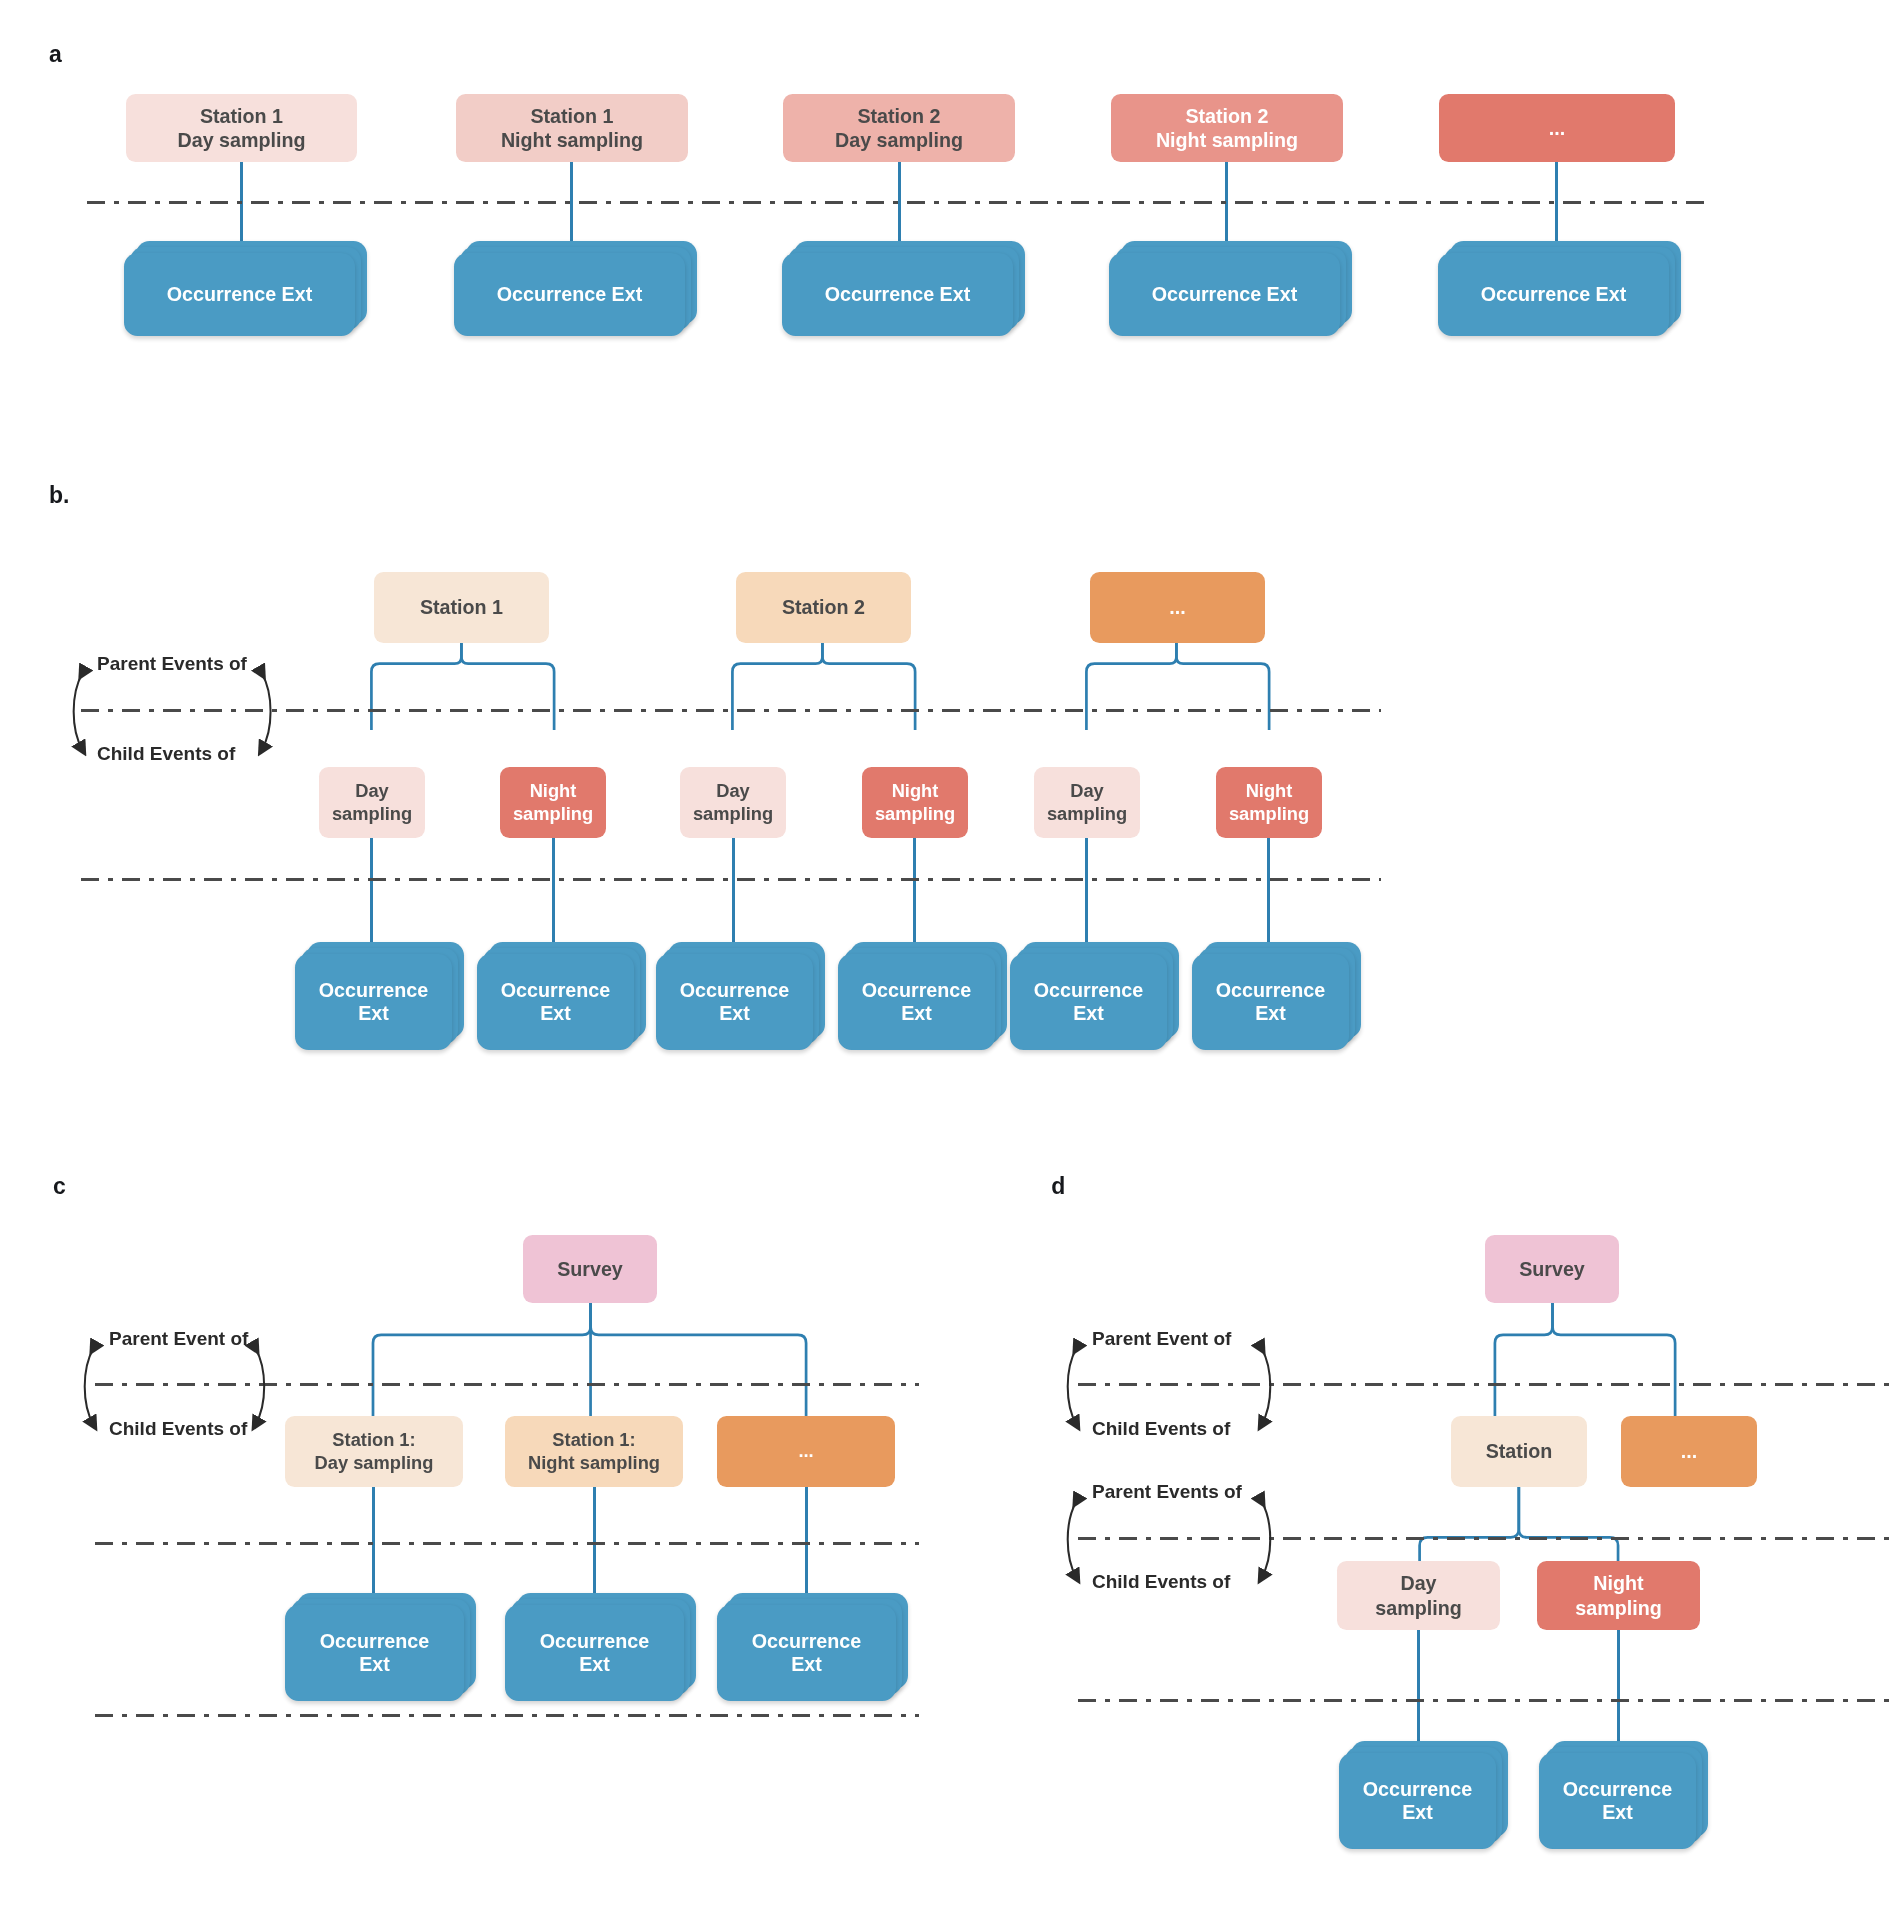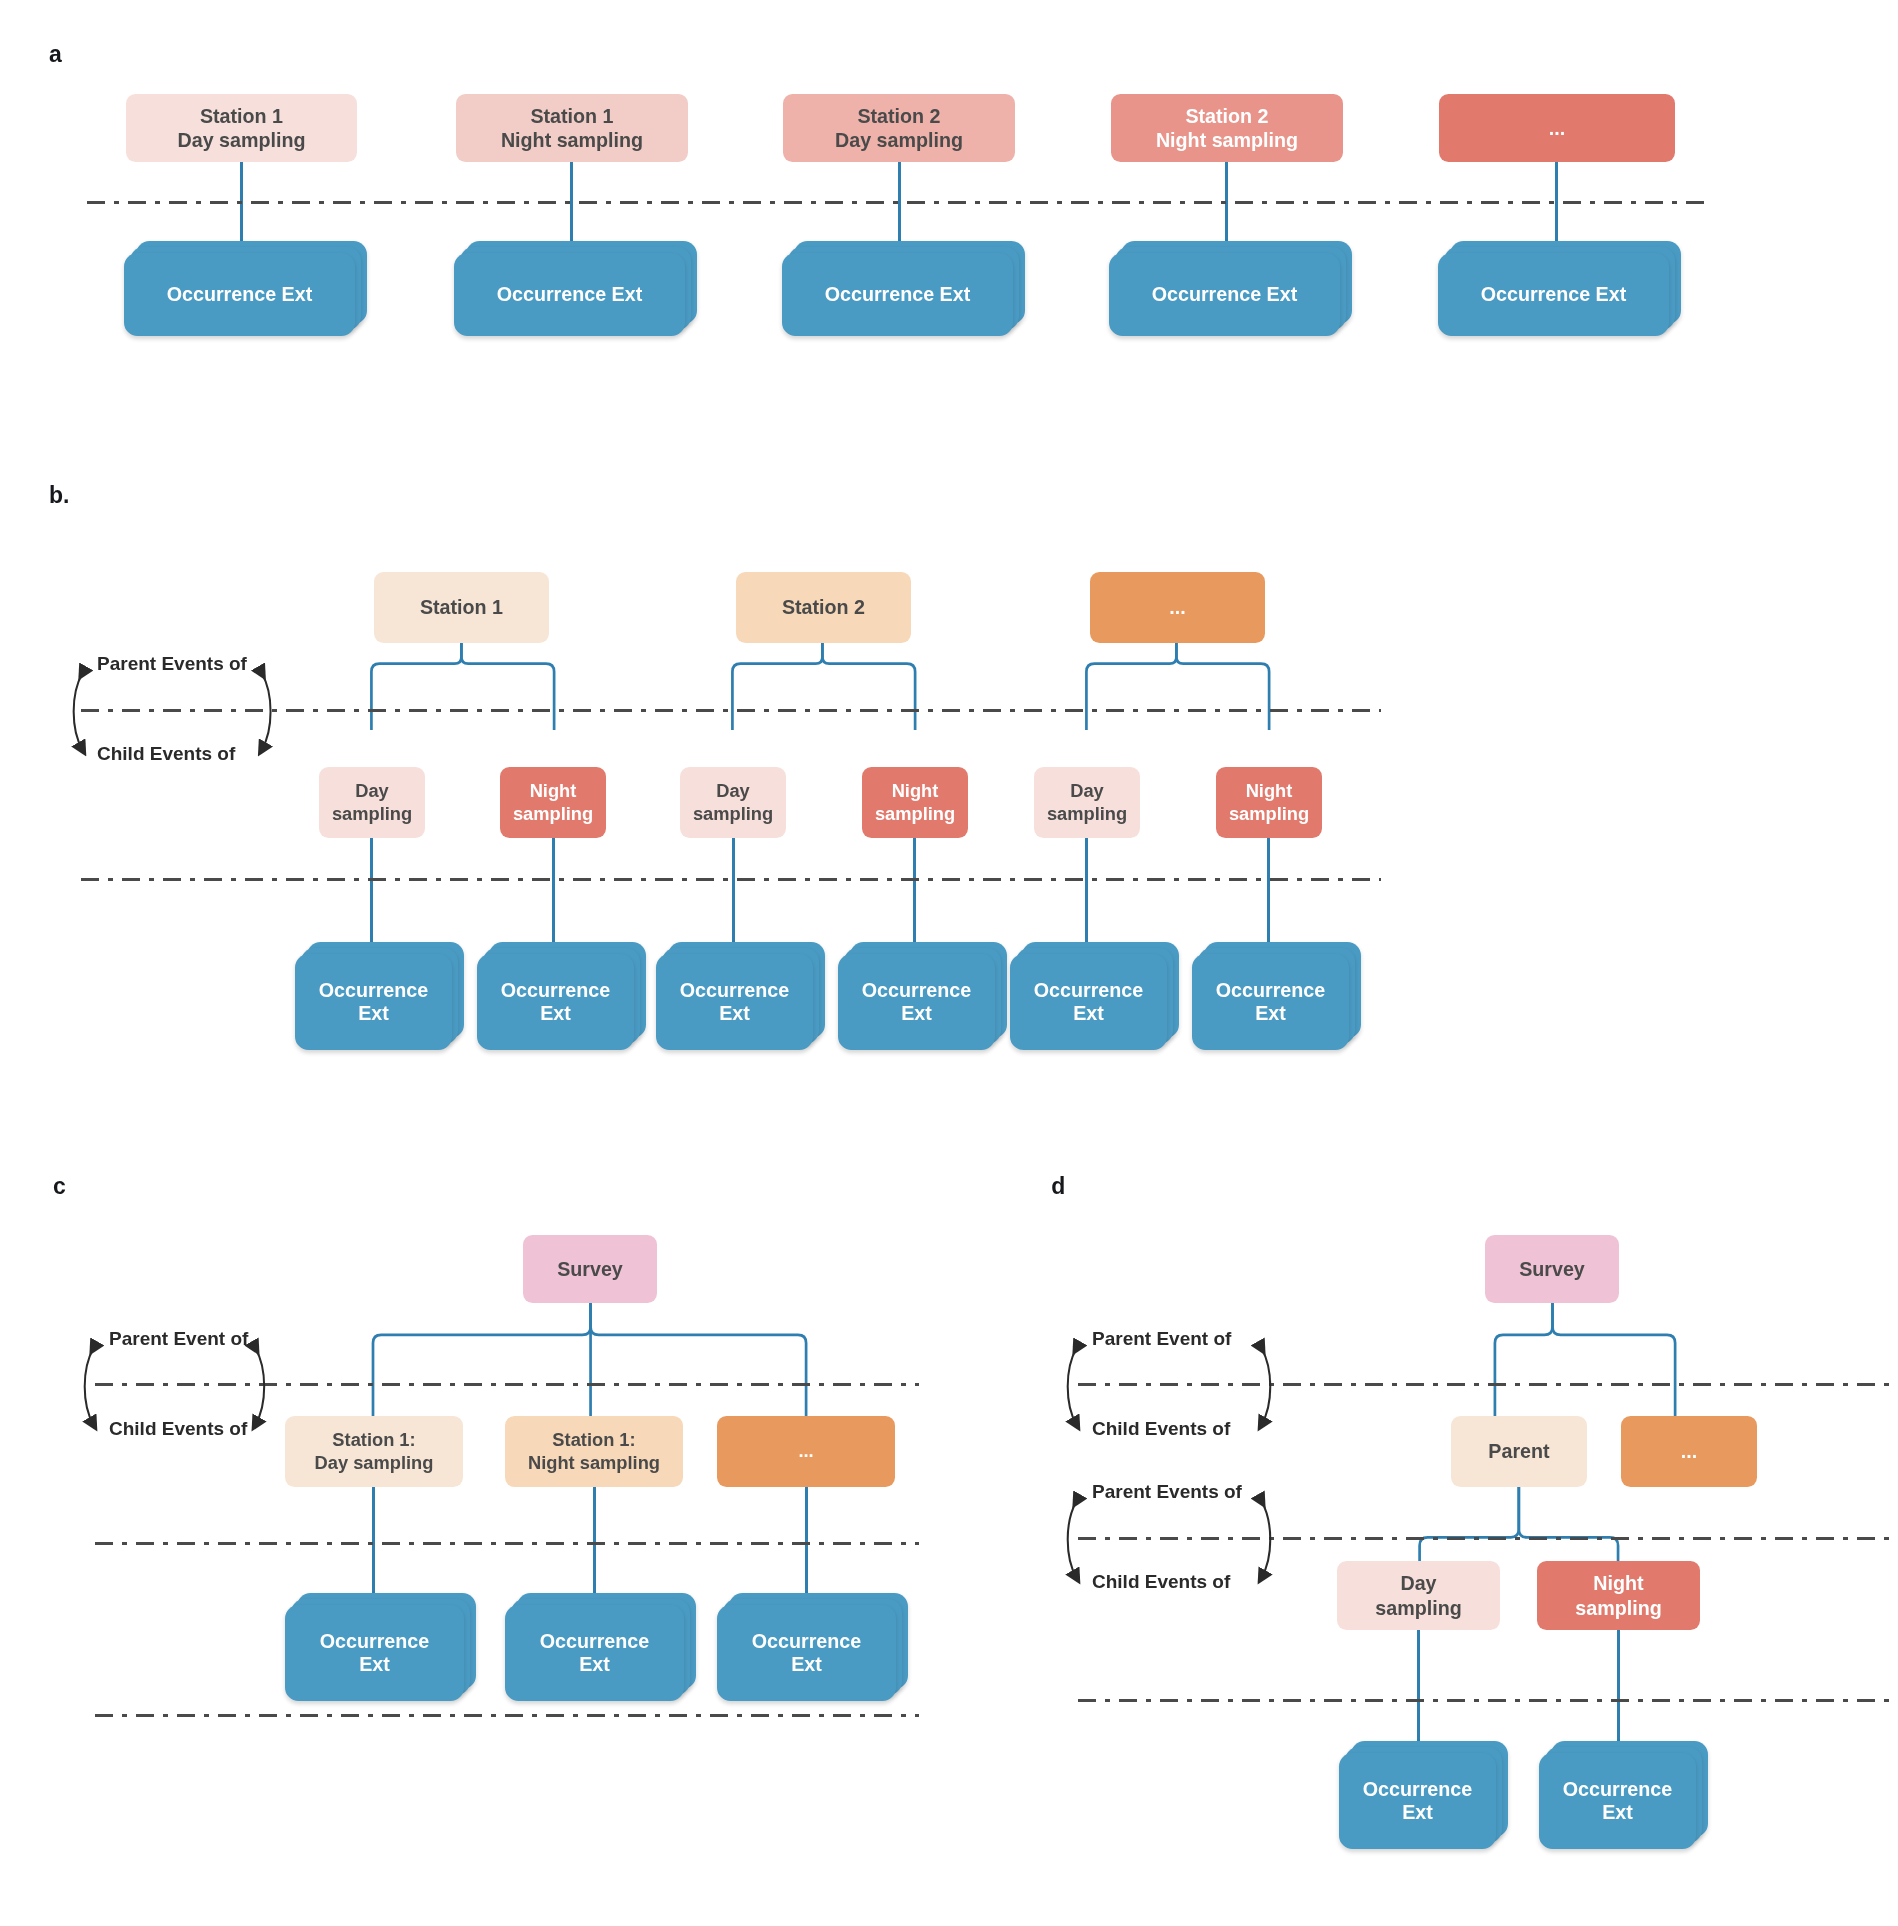--- a/index.html
+++ b/index.html
@@ -390,21 +390,21 @@
   </div>
 
   <div class="elbow" style="left:407px;top:155px;">
     <svg width="271" height="122" viewBox="0 0 400 180">
       <path d="M169,0 L169,38 Q169,50 157,50 L96,50 Q84,50 84,62 L84,180" stroke="#2e7fb0" stroke-width="4" fill="none"></path>
       <path d="M169,0 L169,38 Q169,50 181,50 L338,50 Q350,50 350,62 L350,180" stroke="#2e7fb0" stroke-width="4" fill="none"></path>
     </svg>
   </div>
 
   <div class="node" style="left:420px;top:270px;width:136px;height:71px;background:#f7e6d6;color:#4a4a4a;">
-    <span>Parent</span>
+    <span>Station</span>
   </div>
   <div class="node white" style="left:590px;top:270px;width:136px;height:71px;background:#e89a5e;color:#ffffff;">
     <span>...</span>
   </div>
 
   <div class="elbow" style="left:380px;top:340px;">
     <svg width="244" height="108" viewBox="0 0 360 160">
       <path d="M159,0 L159,64 Q159,76 147,76 L24,76 Q12,76 12,88 L12,160" stroke="#2e7fb0" stroke-width="4" fill="none"></path>
       <path d="M159,0 L159,64 Q159,76 171,76 L294,76 Q306,76 306,88 L306,160" stroke="#2e7fb0" stroke-width="4" fill="none"></path>
     </svg>

